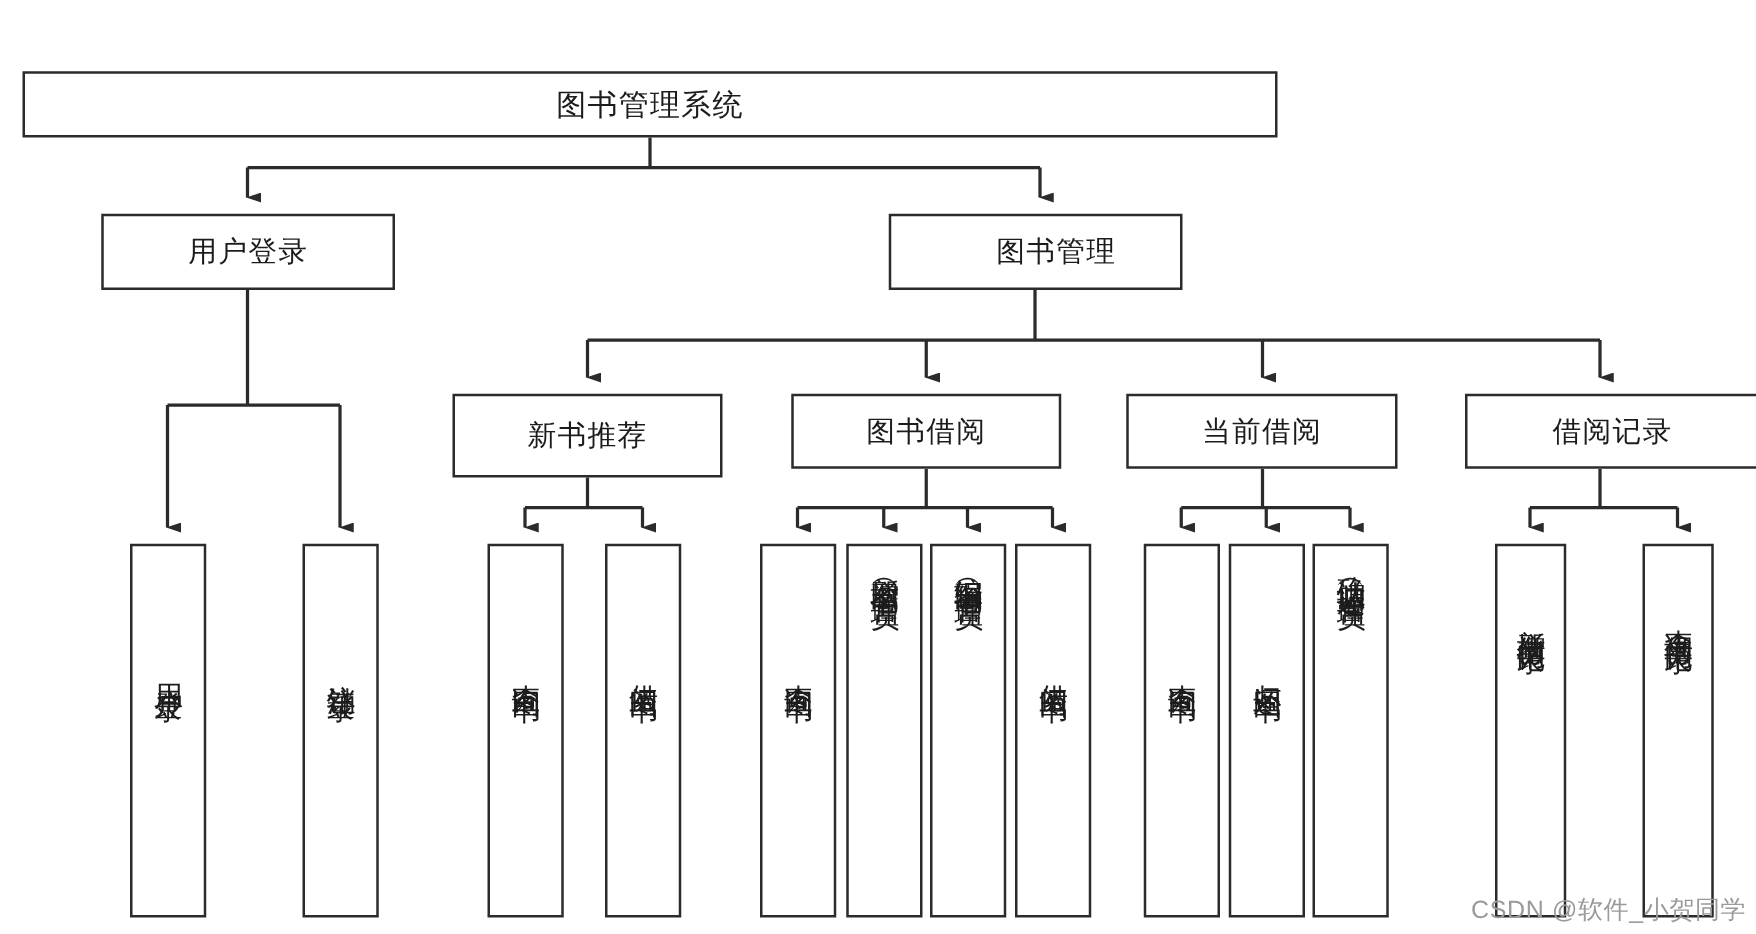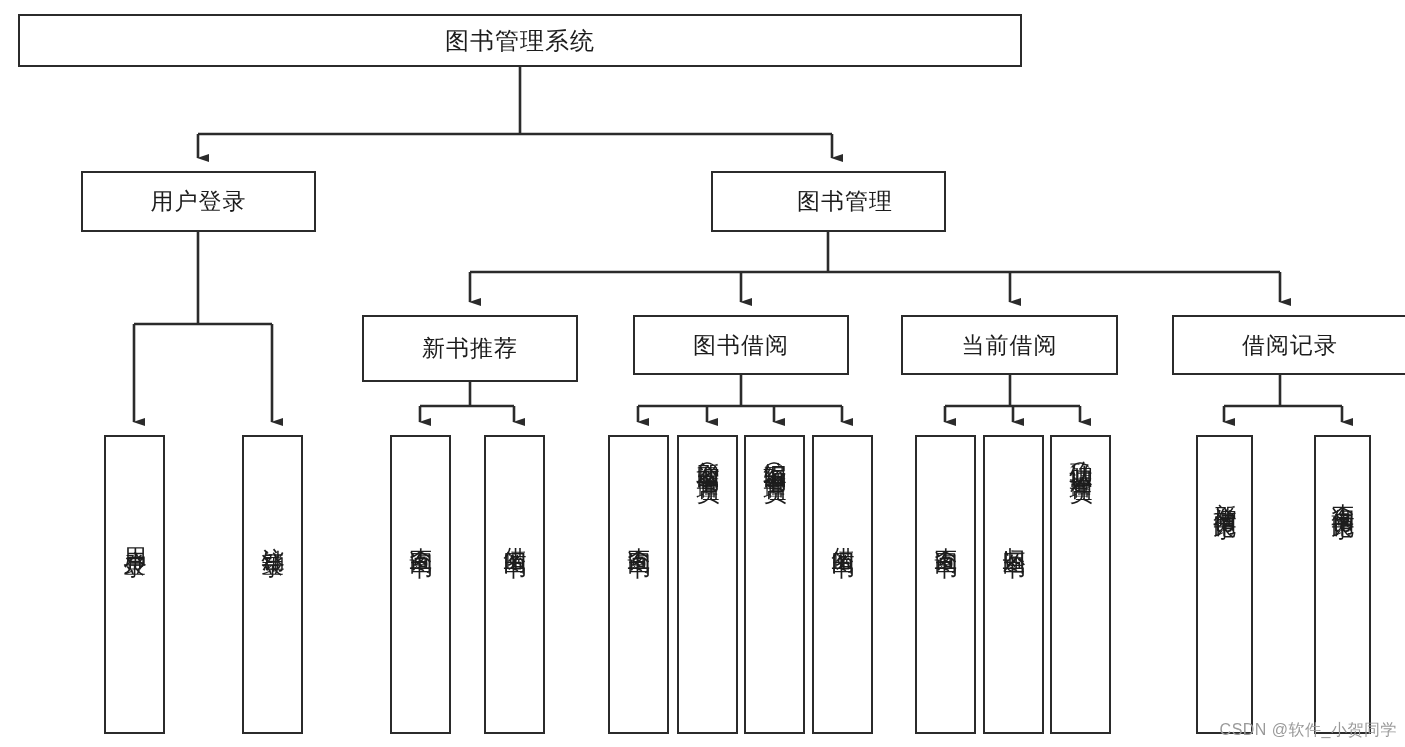--- a/index.html
+++ b/index.html
@@ -3,26 +3,26 @@
 <meta charset="utf-8">
 <style>
   html,body{margin:0;padding:0;background:#ffffff;}
   body{width:1405px;height:747px;font-family:"Liberation Sans","DejaVu Sans",sans-serif;overflow:hidden;}
   #stage{position:relative;width:1405px;height:747px;background:#ffffff;}
   svg.edges{position:absolute;left:0;top:0;width:1405px;height:747px;}
 
   .node{position:absolute;background:#ffffff;border:2px solid #2b2b2b;box-sizing:border-box;
         display:flex;align-items:center;justify-content:center;}
   .node.h{font-size:23px;color:#1c1c1c;letter-spacing:1px;}
-  .node.root{font-size:24px;}
+  .node.root{font-size:24px;margin-top:43px;}
   .node.v{padding:8px 2px 6px 2px;align-items:flex-start;justify-content:center;}
   .vlabel{writing-mode:vertical-rl;text-orientation:upright;font-size:23px;color:#1c1c1c;
           line-height:1.12;letter-spacing:3px;white-space:nowrap;}
 
-  .watermark{position:absolute;right:8px;bottom:6px;font-size:16px;color:#9a9a9a;
+  .watermark{position:absolute;right:8px;bottom:6px;font-size:20px;color:#9a9a9a;
              letter-spacing:0.5px;white-space:nowrap;}
 </style>
 </head>
 <body>
 
 <div id="stage">
 
   <svg class="edges" viewBox="0 0 1405 747">
     <defs>
       <marker id="arw" markerWidth="10" markerHeight="12" refX="4" refY="11" orient="auto" markerUnits="userSpaceOnUse">

